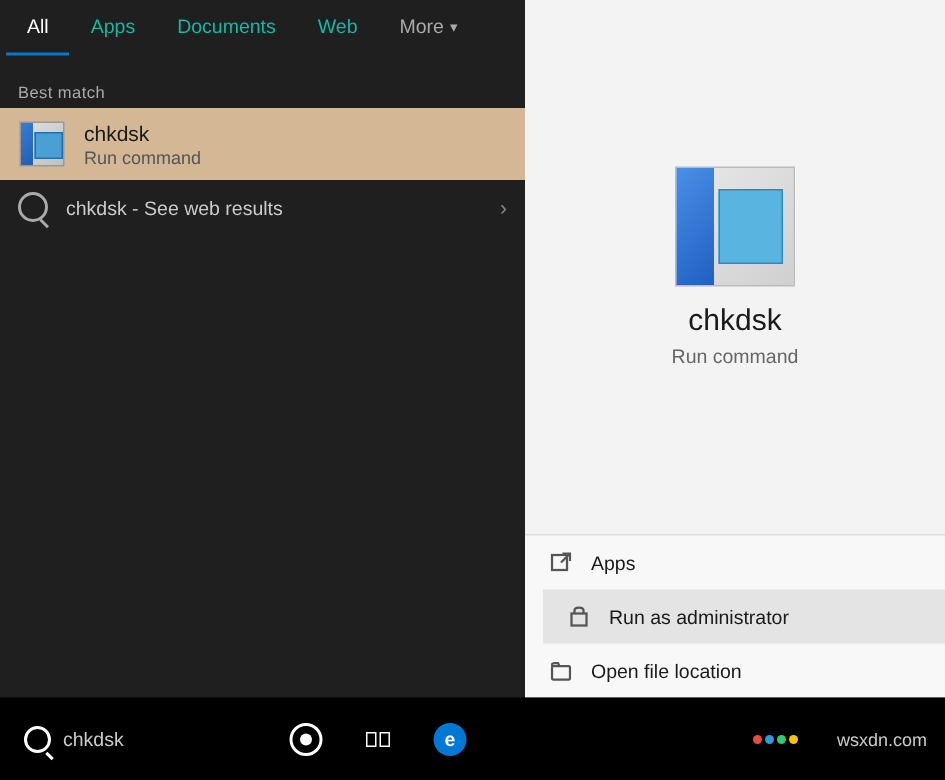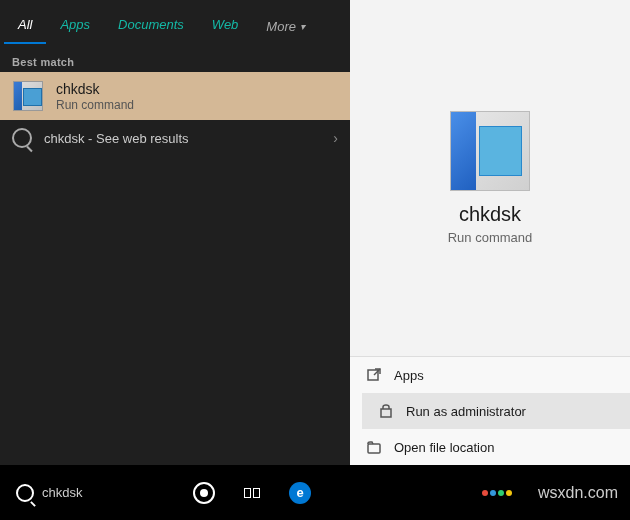--- a/index.html
+++ b/index.html
@@ -20,26 +20,25 @@
       width: 350px;
       height: 465px;
       background: #1f1f1f;
       display: flex;
       flex-direction: column;
     }
 
     
     .tabs {
       display: flex;
-      align-items: flex-end;
+      align-items: flex-start;
       background: #1f1f1f;
       height: 44px;
       padding: 0 4px;
       border-bottom: none;
-      font-style: italic;
     }
 
     .tab {
       padding: 10px 14px;
       font-size: 13px;
       color: #14b8a6;
       cursor: pointer;
       border-bottom: 2px solid transparent;
       white-space: nowrap;
     }
@@ -67,21 +66,21 @@
     .results {
       flex: 1;
       overflow-y: auto;
       padding: 6px 0;
     }
 
     .section-label {
       font-size: 11px;
       color: #aaa;
       padding: 6px 12px 4px 12px;
-      font-weight: 700;
+      font-weight: 400;
       letter-spacing: 0.3px;
     }
 
     .result-item {
       display: flex;
       align-items: center;
       padding: 8px 12px;
       cursor: pointer;
       gap: 12px;
     }
@@ -403,21 +402,21 @@
       font-weight: bold;
     }
 
     .taskbar-right {
       margin-left: auto;
       display: flex;
       align-items: center;
       padding: 0 12px;
       gap: 26px;
       color: #ccc;
-      font-size: 16px;
+      font-size: 12px;
     }
 
     .wsxdn-logo {
       display: flex;
       align-items: center;
       gap: 2px;
     }
 
     .logo-dot {
       width: 6px;

